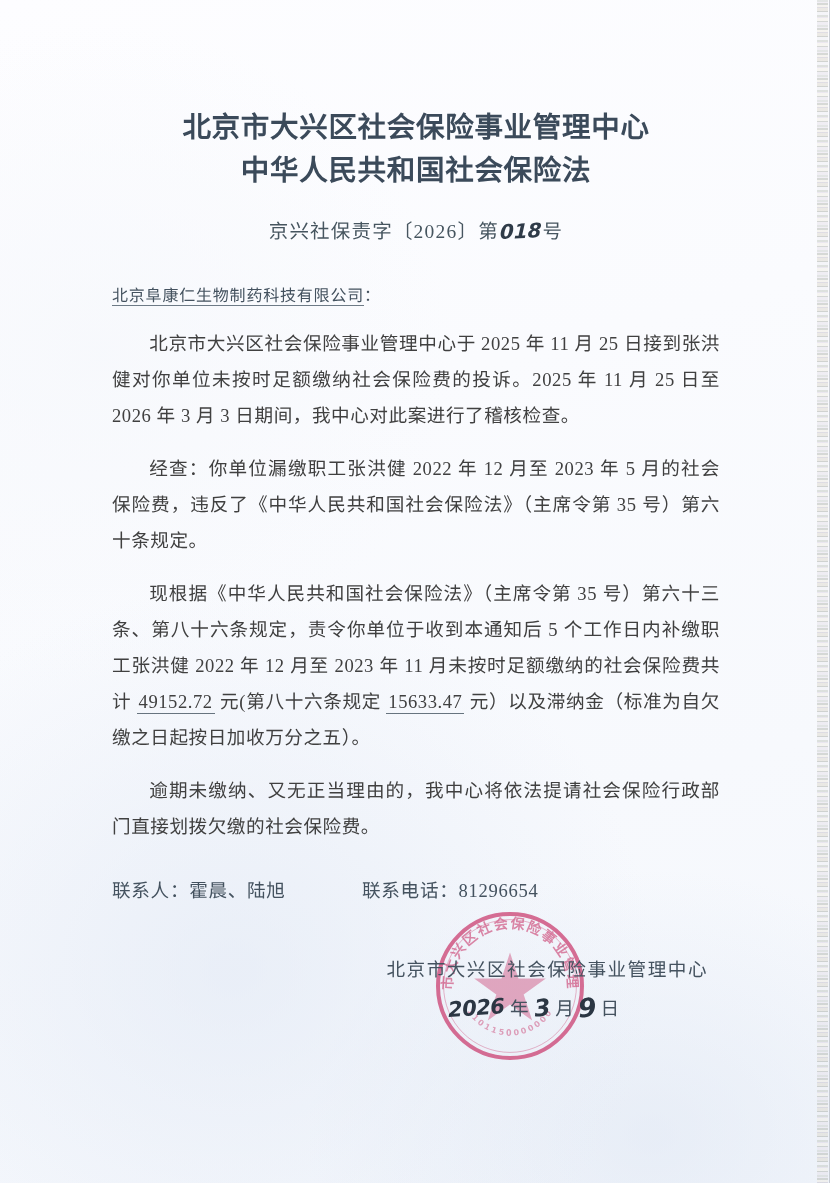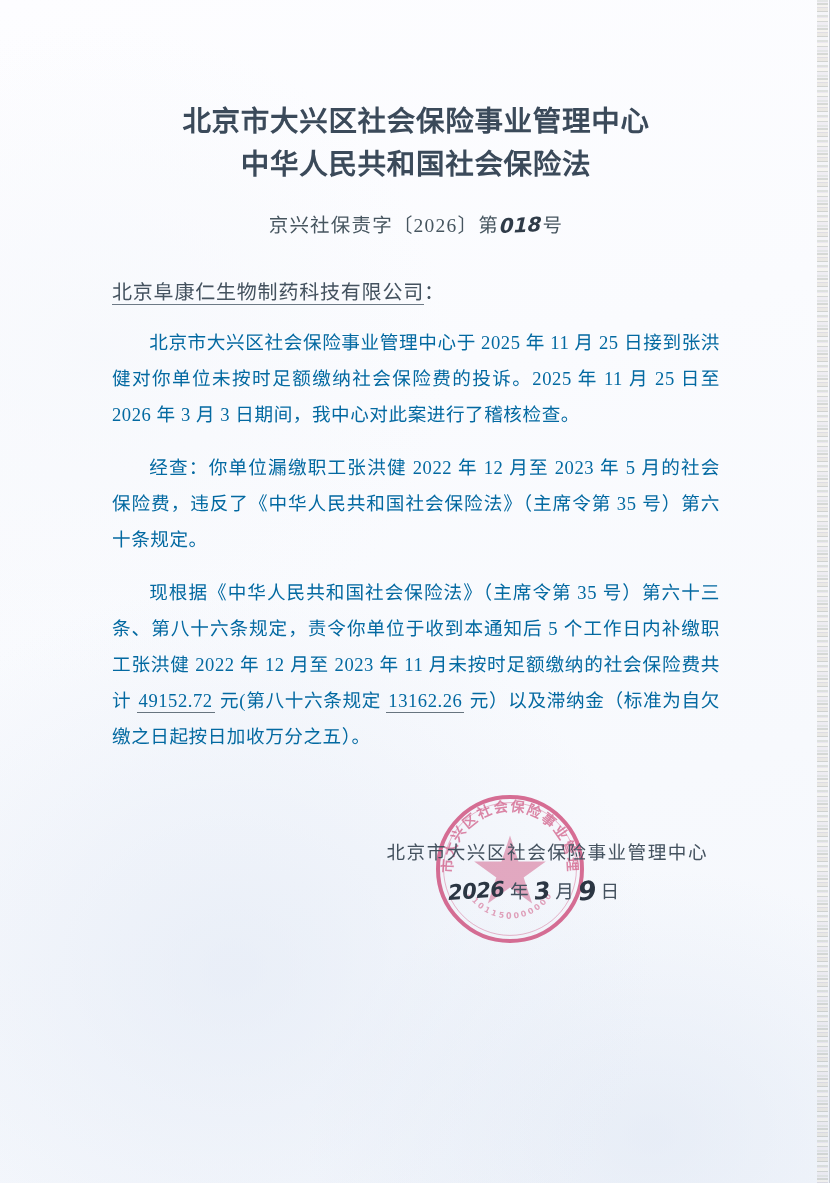--- a/index.html
+++ b/index.html
@@ -78,21 +78,21 @@
     width: 5px;
     height: 1183px;
     background: #ffffff;
     pointer-events: none;
   }
 
   
   .doc {
     position: absolute;
     left: 112px;
-    top: 12px;
+    top: 18px;
     width: 608px;
     height: 901px;
     color: #41505f;
   }
 
   
   .title-block {
     padding-top: 88px;
     text-align: center;
   }
@@ -120,38 +120,38 @@
     letter-spacing: 0px;
     color: #2f3b48;
     transform: rotate(-3deg) skewX(-5deg);
     display: inline-block;
     margin: 0 1px;
   }
 
   
   .recipient {
     margin-top: 38px;
-    font-size: 20px;
+    font-size: 16px;
     letter-spacing: 0.8px;
     color: #44525f;
   }
   .recipient .uline {
     border-bottom: 1.3px solid #6d7a86;
     padding-bottom: 1px;
   }
 
   p.para {
     margin: 17px 0 0 0;
     font-size: 18.6px;
     line-height: 1.94;
     letter-spacing: 0.55px;
     text-align: justify;
     text-justify: inter-ideograph;
     text-indent: 2em;
-    color: #0369a1;
+    color: #404040;
   }
   p.para.first { margin-top: 20px; }
 
   .amt {
     border-bottom: 1.3px solid #67747f;
     padding: 0 2px 1px 2px;
   }
 
   
   .contact-row {
@@ -233,26 +233,33 @@
 
   <div class="recipient">
     <span class="uline">北京阜康仁生物制药科技有限公司</span><span>：</span>
   </div>
 
   <p class="para first">北京市大兴区社会保险事业管理中心于 2025 年 11 月 25 日接到张洪健对你单位未按时足额缴纳社会保险费的投诉。2025 年 11 月 25 日至 2026 年 3 月 3 日期间，我中心对此案进行了稽核检查。</p>
 
   <p class="para">经查：你单位漏缴职工张洪健 2022 年 12 月至 2023 年 5 月的社会保险费，违反了《中华人民共和国社会保险法》（主席令第 35 号）第六十条规定。</p>
 
   <p class="para">
-    <span>现根据《中华人民共和国社会保险法》（主席令第 35 号）第六十三条、第八十六条规定，责令你单位于收到本通知后 5 个工作日内补缴职工张洪健 2022 年 12 月至 2023 年 11 月未按时足额缴纳的社会保险费共计 </span><span class="amt">49152.72</span><span> 元(第八十六条规定 </span><span class="amt">13162.26</span><span> 元）以及滞纳金（标准为自欠缴之日起按日加收万分之五）。</span>
+    <span>现根据《中华人民共和国社会保险法》（主席令第 35 号）第六十三条、第八十六条规定，责令你单位于收到本通知后 5 个工作日内补缴职工张洪健 2022 年 12 月至 2023 年 11 月未按时足额缴纳的社会保险费共计 </span><span class="amt">49152.72</span><span> 元(第八十六条规定 </span><span class="amt">15633.47</span><span> 元）以及滞纳金（标准为自欠缴之日起按日加收万分之五）。</span>
   </p>
 
+  <p class="para">逾期未缴纳、又无正当理由的，我中心将依法提请社会保险行政部门直接划拨欠缴的社会保险费。</p>
 
 
   <div class="contact-row">
+    <div class="contact-person">
+      <span>联系人：</span><span>霍晨、陆旭</span>
+    </div>
+    <div>
+      <span>联系电话：</span><span>81296654</span>
+    </div>
   </div>
 
   <div class="sign-block">
 
     <div class="seal">
       <svg viewBox="0 0 200 200" xmlns="http://www.w3.org/2000/svg" aria-hidden="true">
         <defs>
           <path id="sealTopArc" d="M 28,100 A 72,72 0 0 1 172,100"></path>
           <path id="sealBotArc" d="M 38,100 A 62,62 0 0 0 162,100"></path>
         </defs>

